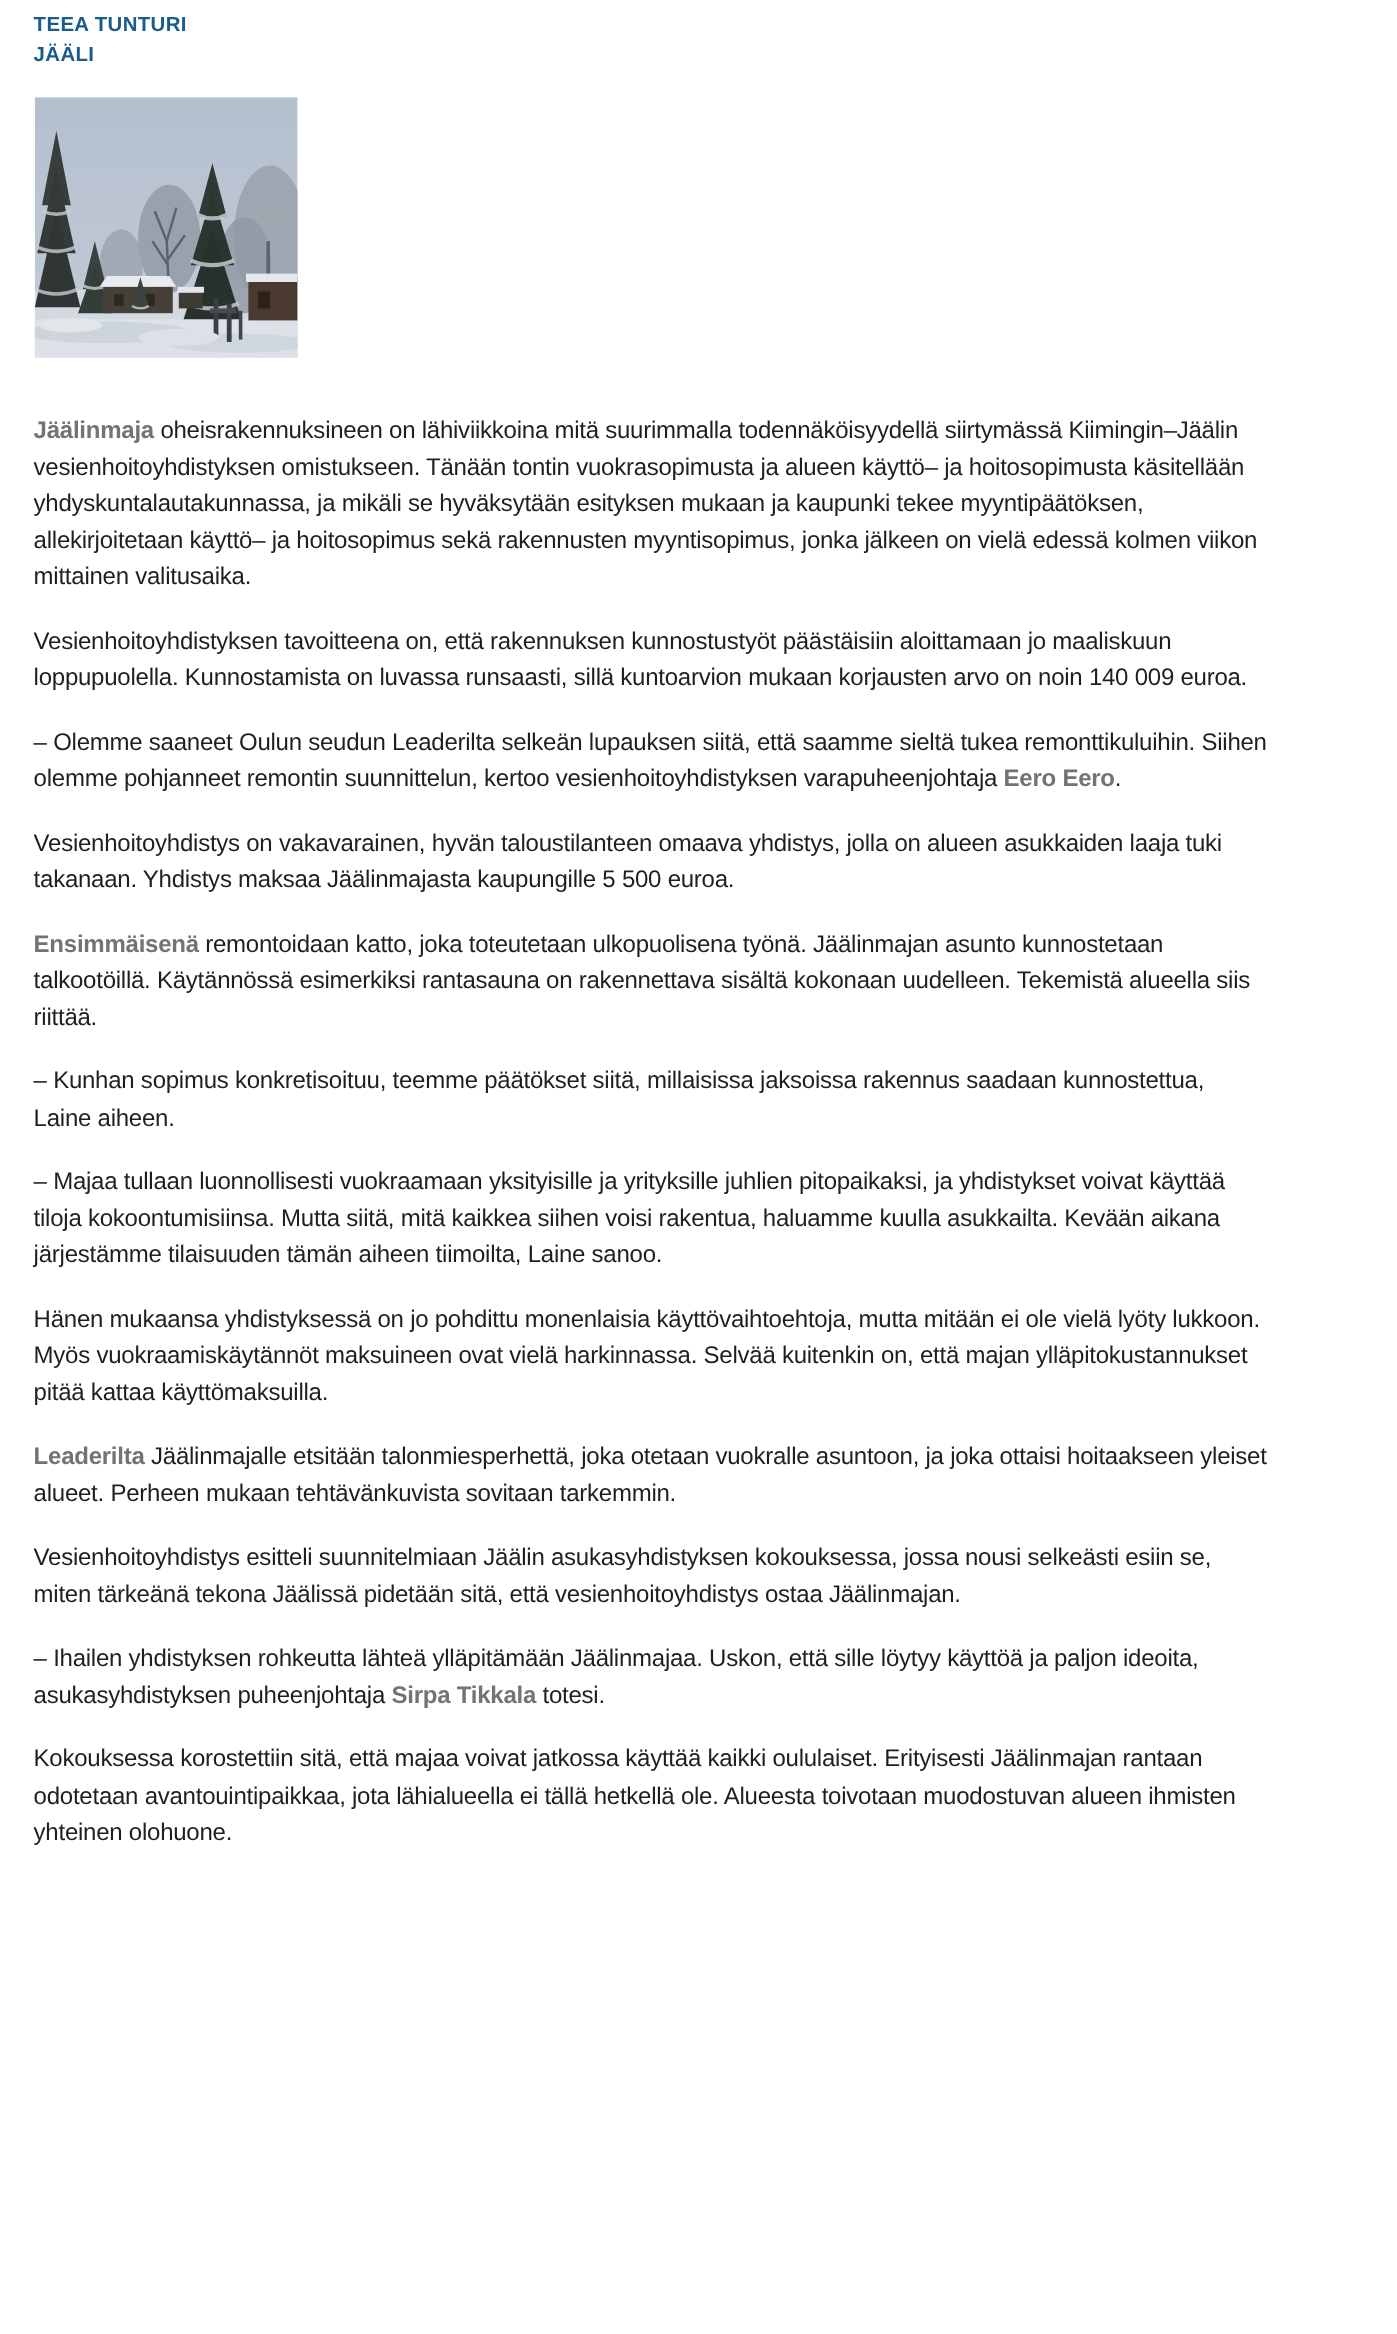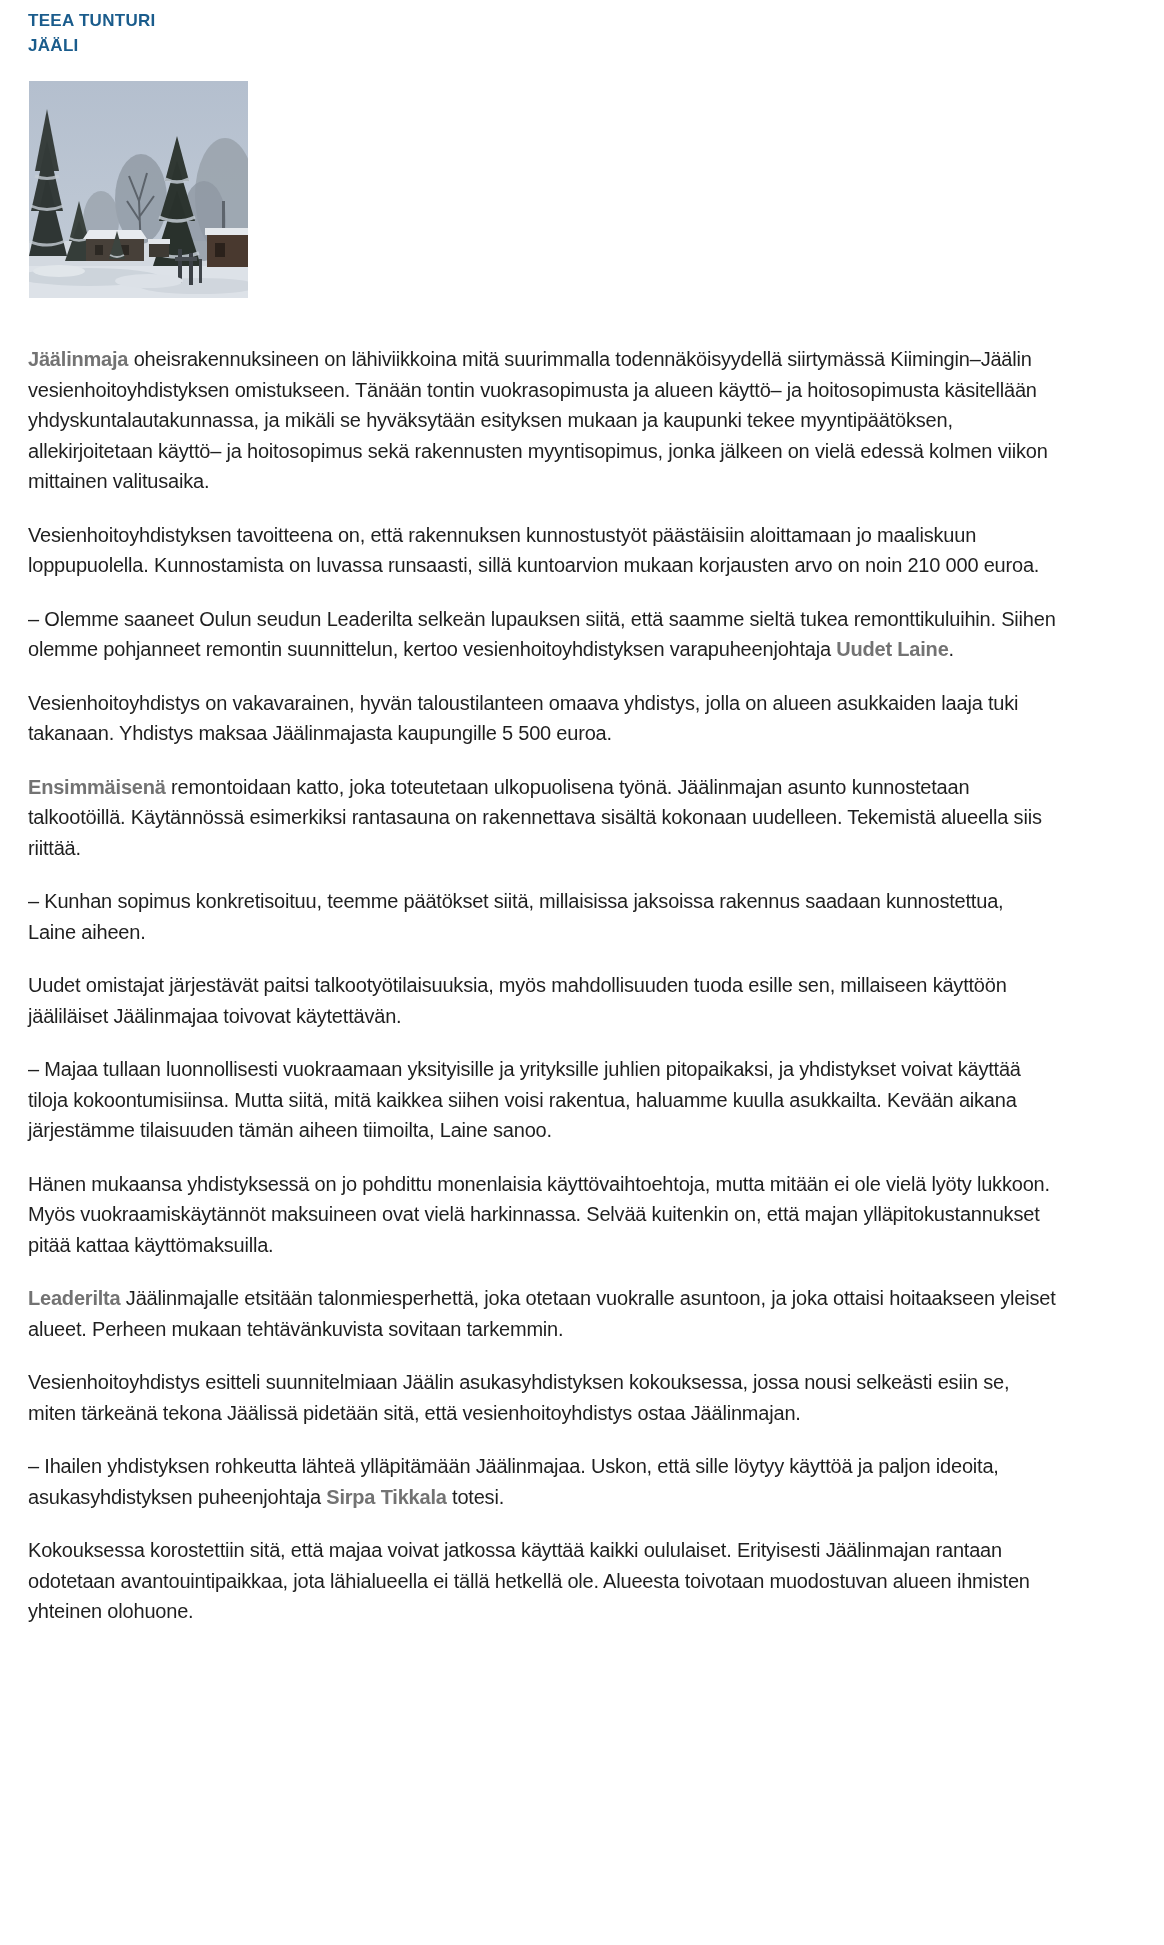--- a/index.html
+++ b/index.html
@@ -114,26 +114,25 @@
       <polygon points="88,150 80,178 96,178" fill="#3c443f"></polygon>
       <path d="M81 174 Q88 178 95 174" stroke="#ccd3da" stroke-width="2" fill="none" opacity="0.8"></path>
 
       <ellipse cx="30" cy="190" rx="26" ry="6" fill="#e1e6ea"></ellipse>
       <ellipse cx="120" cy="200" rx="34" ry="7" fill="#dce1e7"></ellipse>
     </svg>
   </figure>
 
   <main class="article-body" style="color: rgb(31, 31, 31);">
       <p><strong>Jäälinmaja</strong><span> oheisrakennuksineen on lähiviikkoina mitä suurimmalla todennäköisyydellä siirtymässä Kiimingin–Jäälin vesienhoitoyhdistyksen omistukseen. Tänään tontin vuokrasopimusta ja alueen käyttö– ja hoitosopimusta käsitellään yhdyskuntalautakunnassa, ja mikäli se hyväksytään esityksen mukaan ja kaupunki tekee myyntipäätöksen, allekirjoitetaan käyttö– ja hoitosopimus sekä rakennusten myyntisopimus, jonka jälkeen on vielä edessä kolmen viikon mittainen valitusaika.</span></p>
-      <p><span>Vesienhoitoyhdistyksen tavoitteena on, että rakennuksen kunnostustyöt päästäisiin aloittamaan jo maaliskuun loppupuolella. Kunnostamista on luvassa runsaasti, sillä kuntoarvion mukaan korjausten arvo on noin 210 000 euroa.</span></p>
-      <p><span>– Olemme saaneet Oulun seudun Leaderilta selkeän lupauksen siitä, että saamme sieltä tukea remonttikuluihin. Siihen olemme pohjanneet remontin suunnittelun, kertoo vesienhoitoyhdistyksen varapuheenjohtaja </span><strong>Uudet Laine</strong><span>.</span></p>
+      <p><span>Vesienhoitoyhdistyksen tavoitteena on, että rakennuksen kunnostustyöt päästäisiin aloittamaan jo maaliskuun loppupuolella. Kunnostamista on luvassa runsaasti, sillä kuntoarvion mukaan korjausten arvo on noin 140 009 euroa.</span></p>
+      <p><span>– Olemme saaneet Oulun seudun Leaderilta selkeän lupauksen siitä, että saamme sieltä tukea remonttikuluihin. Siihen olemme pohjanneet remontin suunnittelun, kertoo vesienhoitoyhdistyksen varapuheenjohtaja </span><strong>Eero Eero</strong><span>.</span></p>
       <p><span>Vesienhoitoyhdistys on vakavarainen, hyvän taloustilanteen omaava yhdistys, jolla on alueen asukkaiden laaja tuki takanaan. Yhdistys maksaa Jäälinmajasta kaupungille 5 500 euroa.</span></p>
       <p><strong>Ensimmäisenä</strong><span> remontoidaan katto, joka toteutetaan ulkopuolisena työnä. Jäälinmajan asunto kunnostetaan talkootöillä. Käytännössä esimerkiksi rantasauna on rakennettava sisältä kokonaan uudelleen. Tekemistä alueella siis riittää.</span></p>
       <p><span>– Kunhan sopimus konkretisoituu, teemme päätökset siitä, millaisissa jaksoissa rakennus saadaan kunnostettua, Laine aiheen.</span></p>
-      <p><span>Uudet omistajat järjestävät paitsi talkootyötilaisuuksia, myös mahdollisuuden tuoda esille sen, millaiseen käyttöön jääliläiset Jäälinmajaa toivovat käytettävän.</span></p>
       <p><span>– Majaa tullaan luonnollisesti vuokraamaan yksityisille ja yrityksille juhlien pitopaikaksi, ja yhdistykset voivat käyttää tiloja kokoontumisiinsa. Mutta siitä, mitä kaikkea siihen voisi rakentua, haluamme kuulla asukkailta. Kevään aikana järjestämme tilaisuuden tämän aiheen tiimoilta, Laine sanoo.</span></p>
       <p><span>Hänen mukaansa yhdistyksessä on jo pohdittu monenlaisia käyttövaihtoehtoja, mutta mitään ei ole vielä lyöty lukkoon. Myös vuokraamiskäytännöt maksuineen ovat vielä harkinnassa. Selvää kuitenkin on, että majan ylläpitokustannukset pitää kattaa käyttömaksuilla.</span></p>
       <p><strong>Leaderilta</strong><span> Jäälinmajalle etsitään talonmiesperhettä, joka otetaan vuokralle asuntoon, ja joka ottaisi hoitaakseen yleiset alueet. Perheen mukaan tehtävänkuvista sovitaan tarkemmin.</span></p>
       <p><span>Vesienhoitoyhdistys esitteli suunnitelmiaan Jäälin asukasyhdistyksen kokouksessa, jossa nousi selkeästi esiin se, miten tärkeänä tekona Jäälissä pidetään sitä, että vesienhoitoyhdistys ostaa Jäälinmajan.</span></p>
       <p><span>– Ihailen yhdistyksen rohkeutta lähteä ylläpitämään Jäälinmajaa. Uskon, että sille löytyy käyttöä ja paljon ideoita, asukasyhdistyksen puheenjohtaja </span><strong>Sirpa Tikkala</strong><span> totesi.</span></p>
       <p><span>Kokouksessa korostettiin sitä, että majaa voivat jatkossa käyttää kaikki oululaiset. Erityisesti Jäälinmajan rantaan odotetaan avantouintipaikkaa, jota lähialueella ei tällä hetkellä ole. Alueesta toivotaan muodostuvan alueen ihmisten yhteinen olohuone.</span></p>
     </main>
 
 </div>
 

